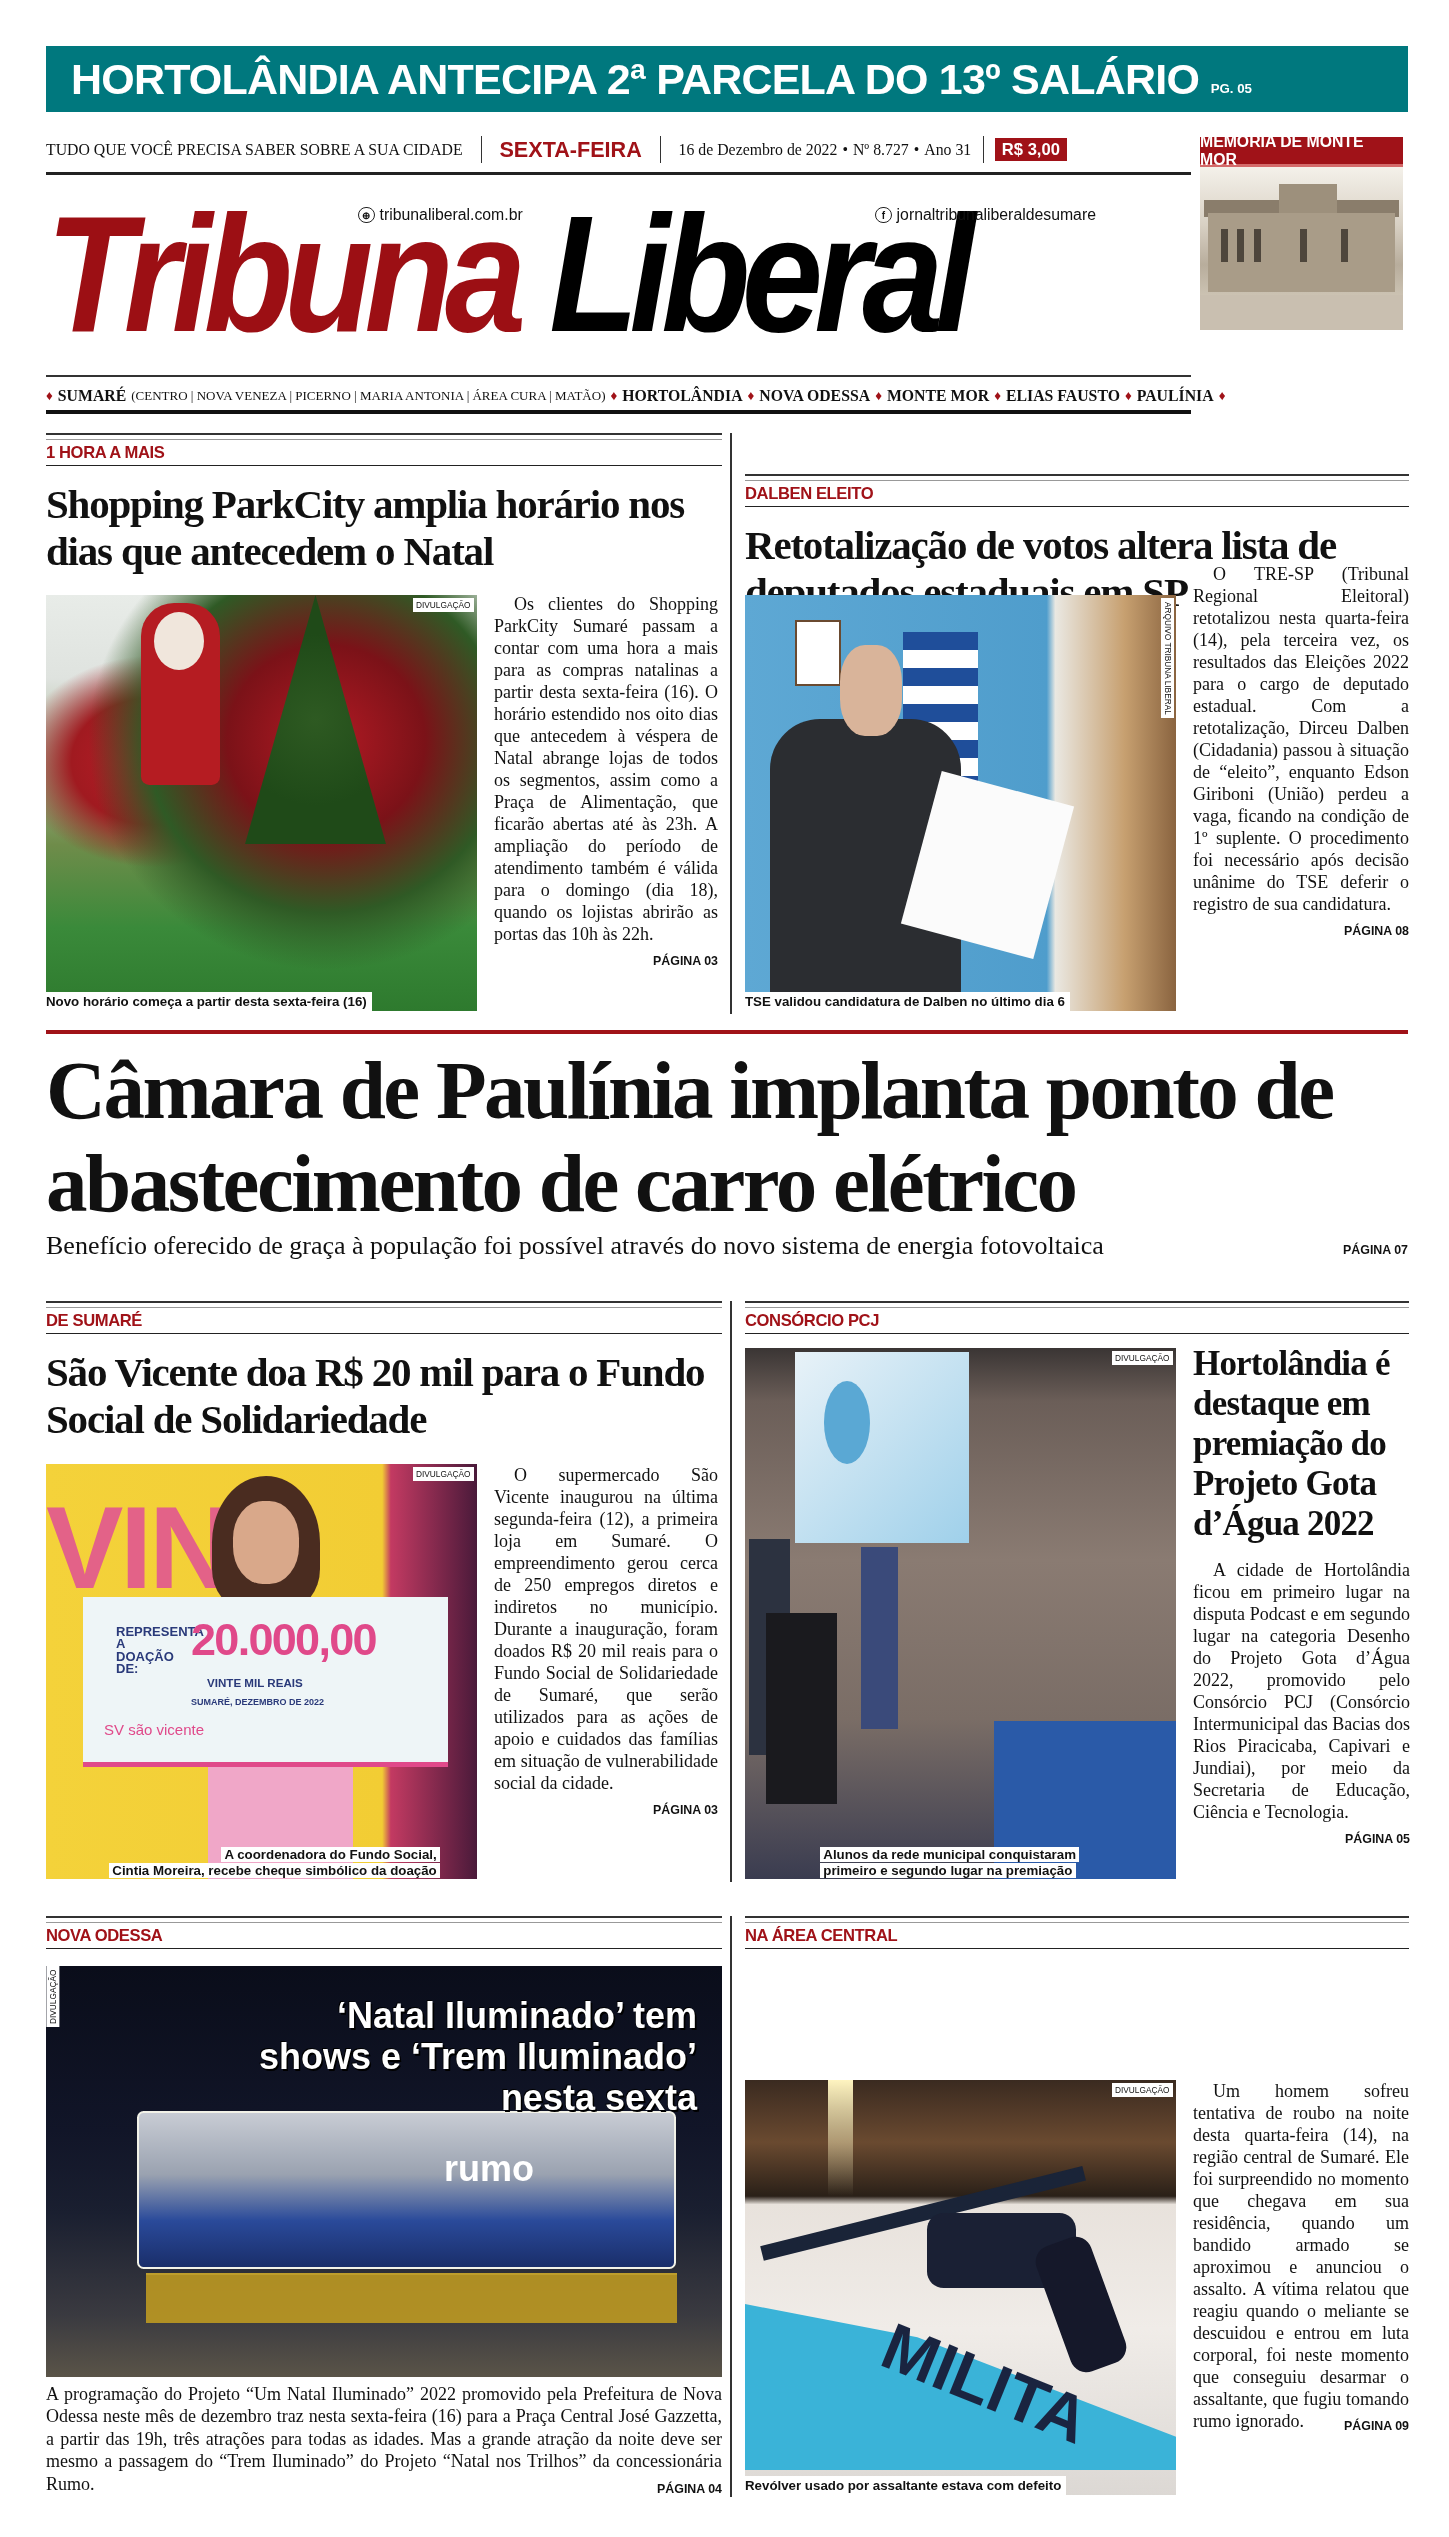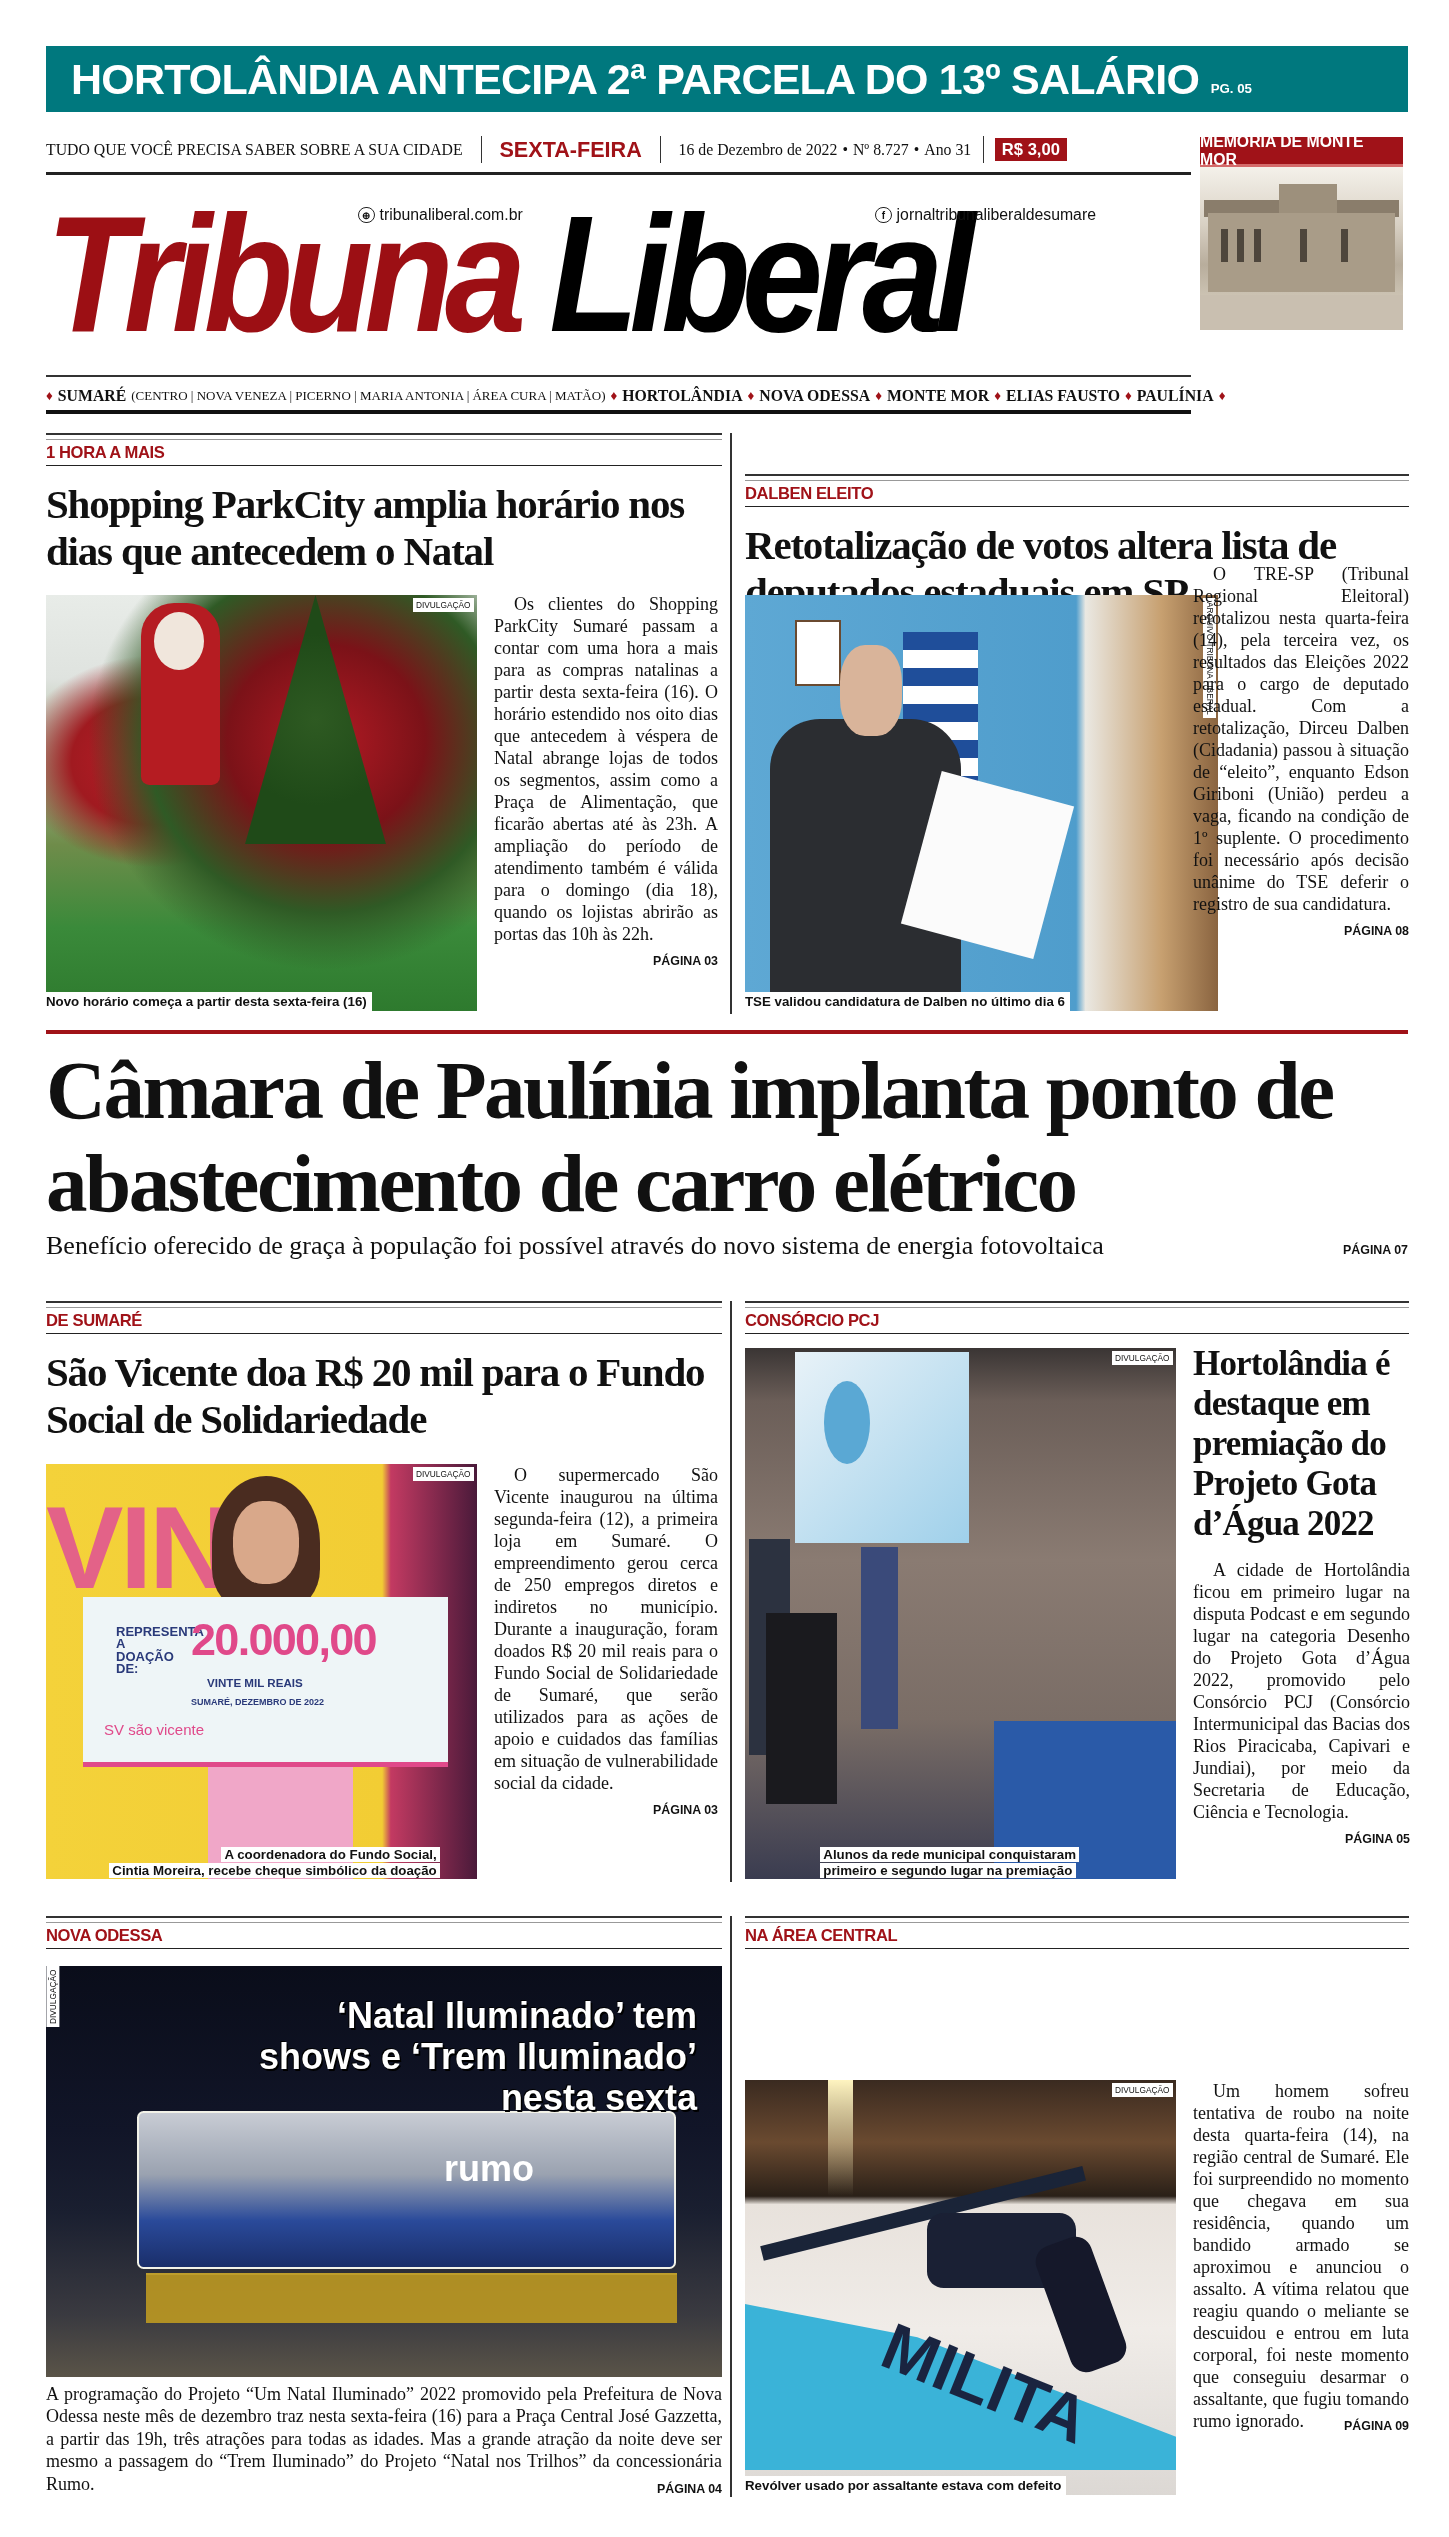--- a/index.html
+++ b/index.html
@@ -147,21 +147,21 @@
   <span class="pagina">PÁGINA 03</span>
 </div>
 
 <div class="vline" style="left:730px; top:433px; height:581px;"></div>
 
 <div class="abs" style="left:745px; top:454px; width:664px;margin-top:20px;">
   <div class="kicker-rules"></div>
   <div class="kicker">DALBEN ELEITO</div>
   <div class="headline">Retotalização de votos altera lista de deputados estaduais em SP</div>
 </div>
-<div class="photo" style="left:745px; top:595px; width:473px; height:416px; background: linear-gradient(90deg, #5ea8d4 0%, #4f9dcc 70%, #eae8e2 72%, #c7a070 88%, #8a6440 100%);">
+<div class="photo" style="left:745px; top:595px; width:431px; height:416px; background: linear-gradient(90deg, #5ea8d4 0%, #4f9dcc 70%, #eae8e2 72%, #c7a070 88%, #8a6440 100%);">
   <div style="position:absolute; left:50px; top:25px; width:46px; height:66px; background:#fff; border:2.5px solid #6a4a30;"></div>
   <div style="position:absolute; left:158px; top:37px; width:75px; height:166px; background: repeating-linear-gradient(180deg, #1f4e9a 0 18px, #ffffff 18px 36px);"></div>
   <div style="position:absolute; left:25px; top:124px; width:191px; height:299px; background:#2b2d31; border-radius:50px 50px 0 0;"></div>
   <div style="position:absolute; left:95px; top:50px; width:62px; height:91px; background:#d9b49a; border-radius:40%;"></div>
   <div style="position:absolute; left:174px; top:191px; width:137px; height:158px; background:#fbfbfb; transform: rotate(15deg);"></div>
   <div class="credit-v" style="top:3.3px; right:1.7px;">ARQUIVO TRIBUNA LIBERAL</div>
   <div class="caption">TSE validou candidatura de Dalben no último dia 6</div>
 </div>
 <div class="abs body-text" style="left:1193px; top:563px; width:216px;">
   <span class="indent"></span><span>O TRE-SP (Tribunal Regional Eleitoral) retotalizou nesta quarta-feira (14), pela terceira vez, os resultados das Eleições 2022 para o cargo de deputado estadual. Com a retotalização, Dirceu Dalben (Cidadania) passou à situação de “eleito”, enquanto Edson Giriboni (União) perdeu a vaga, ficando na condição de 1º suplente. O procedimento foi necessário após decisão unânime do TSE deferir o registro de sua candidatura.</span>

